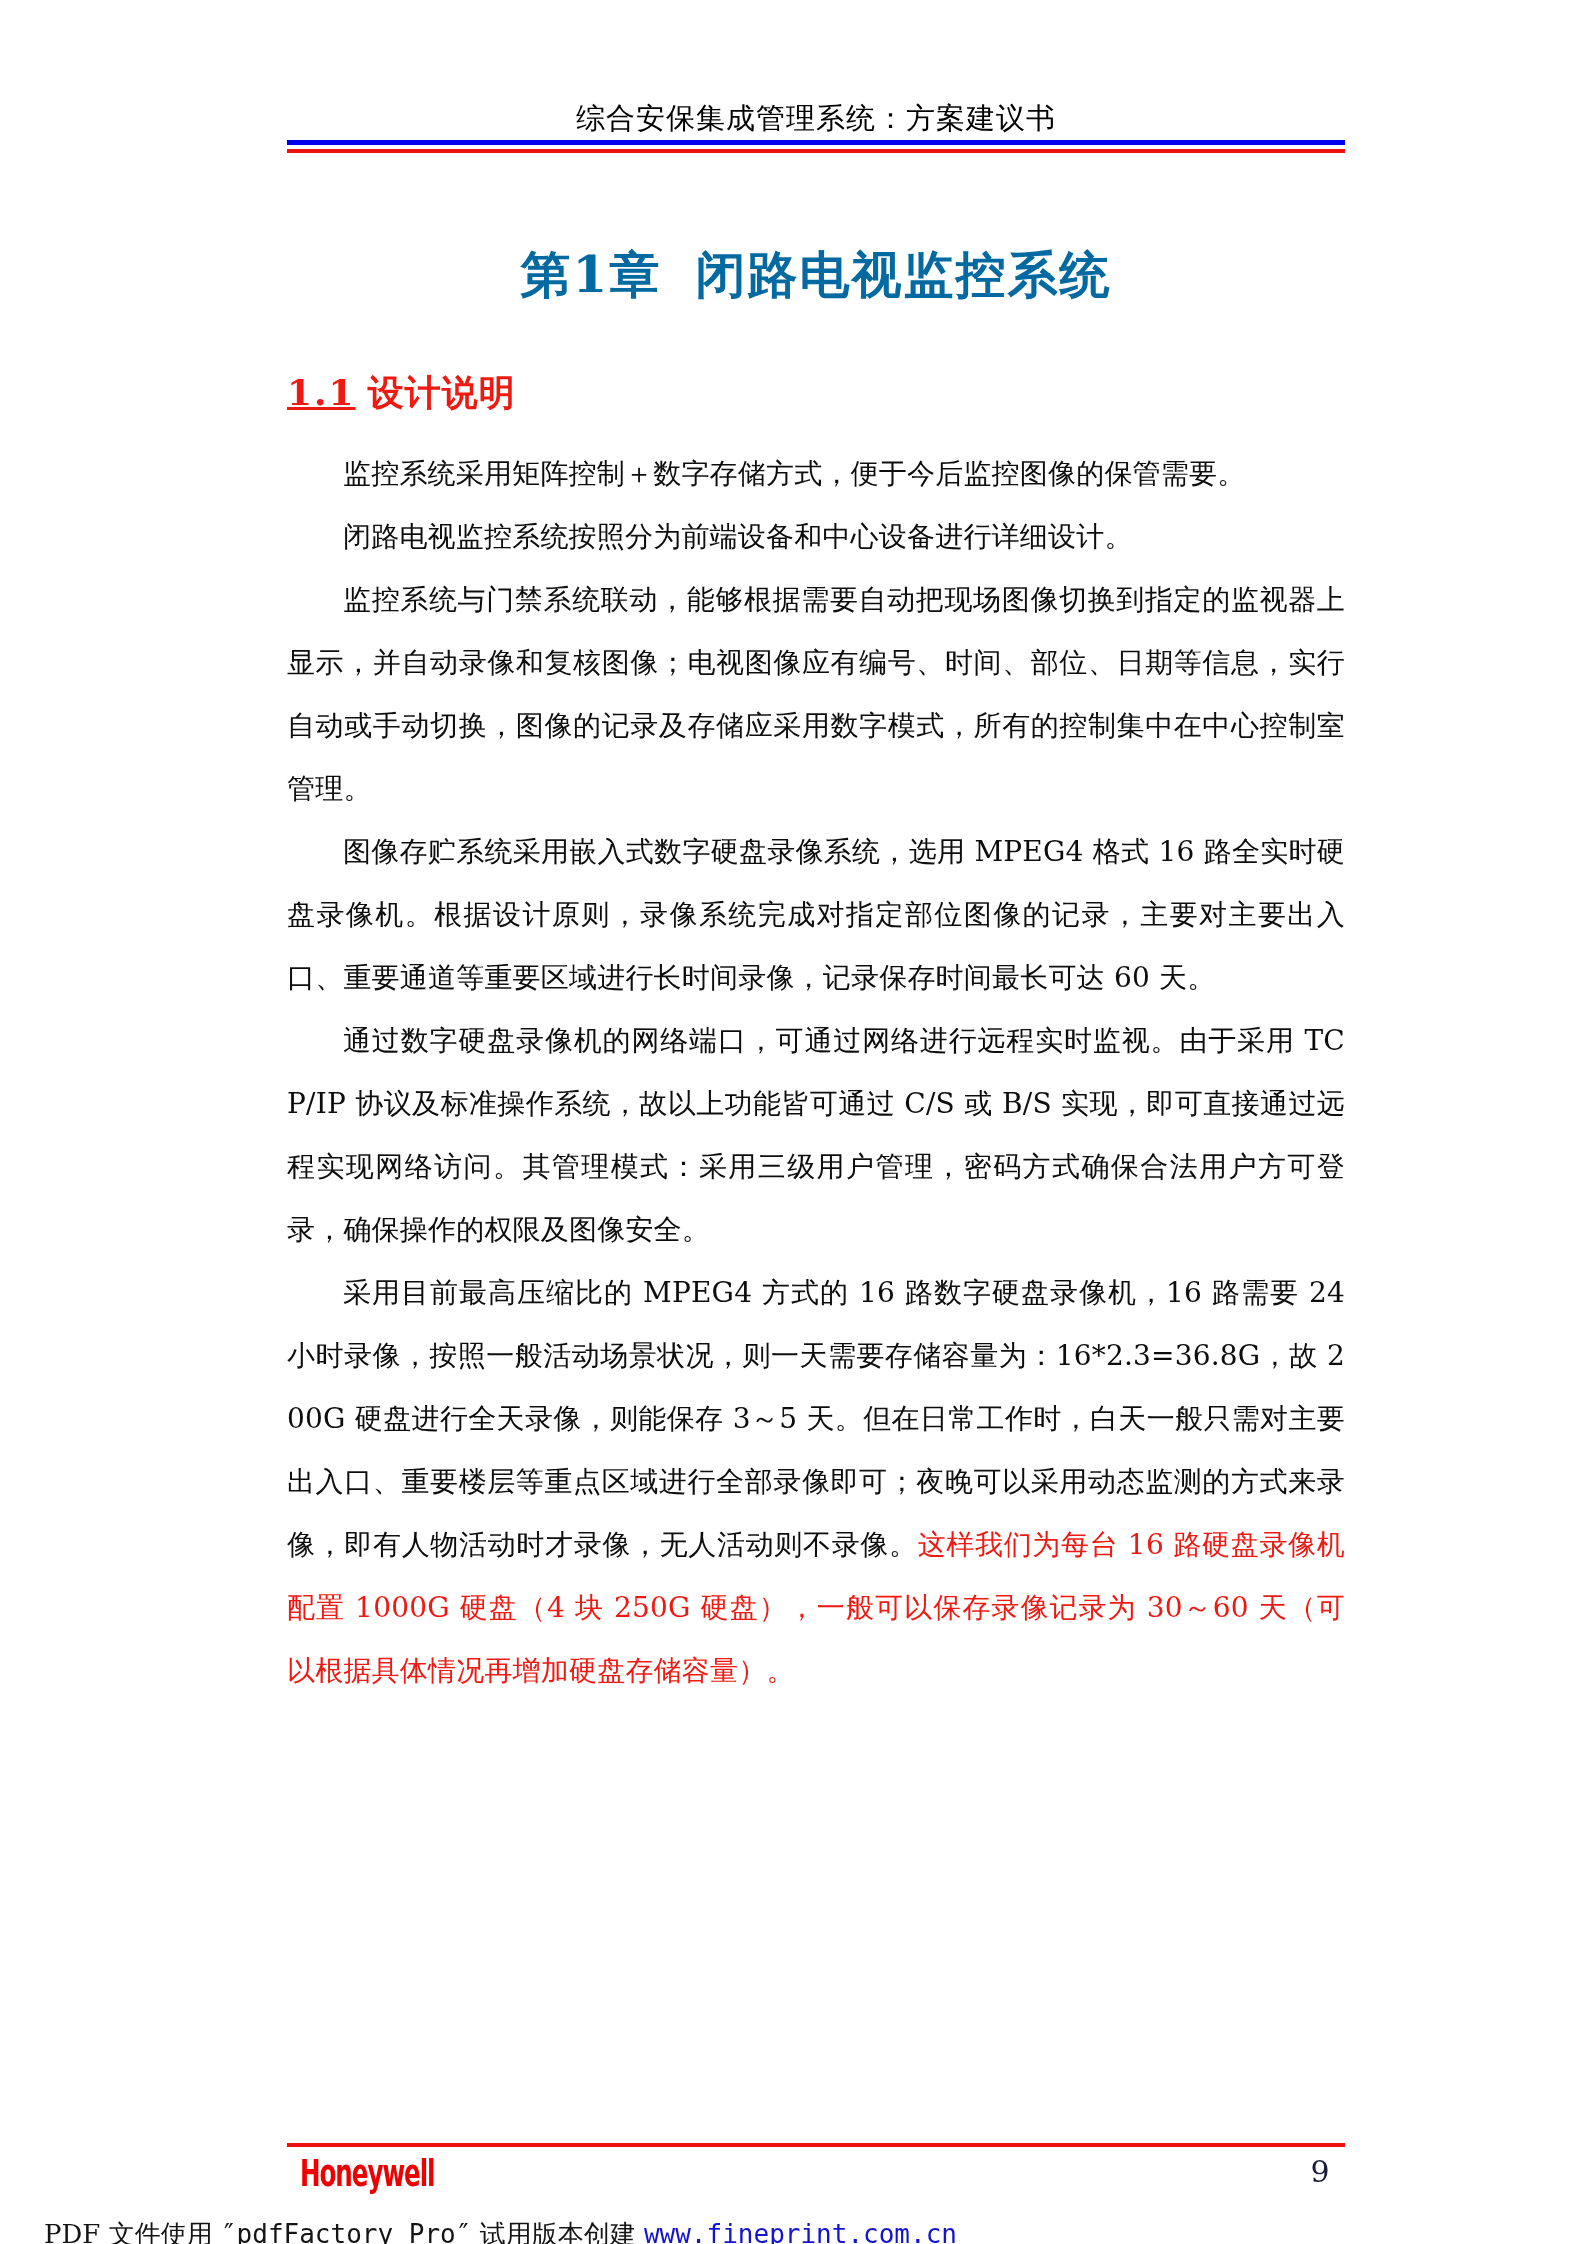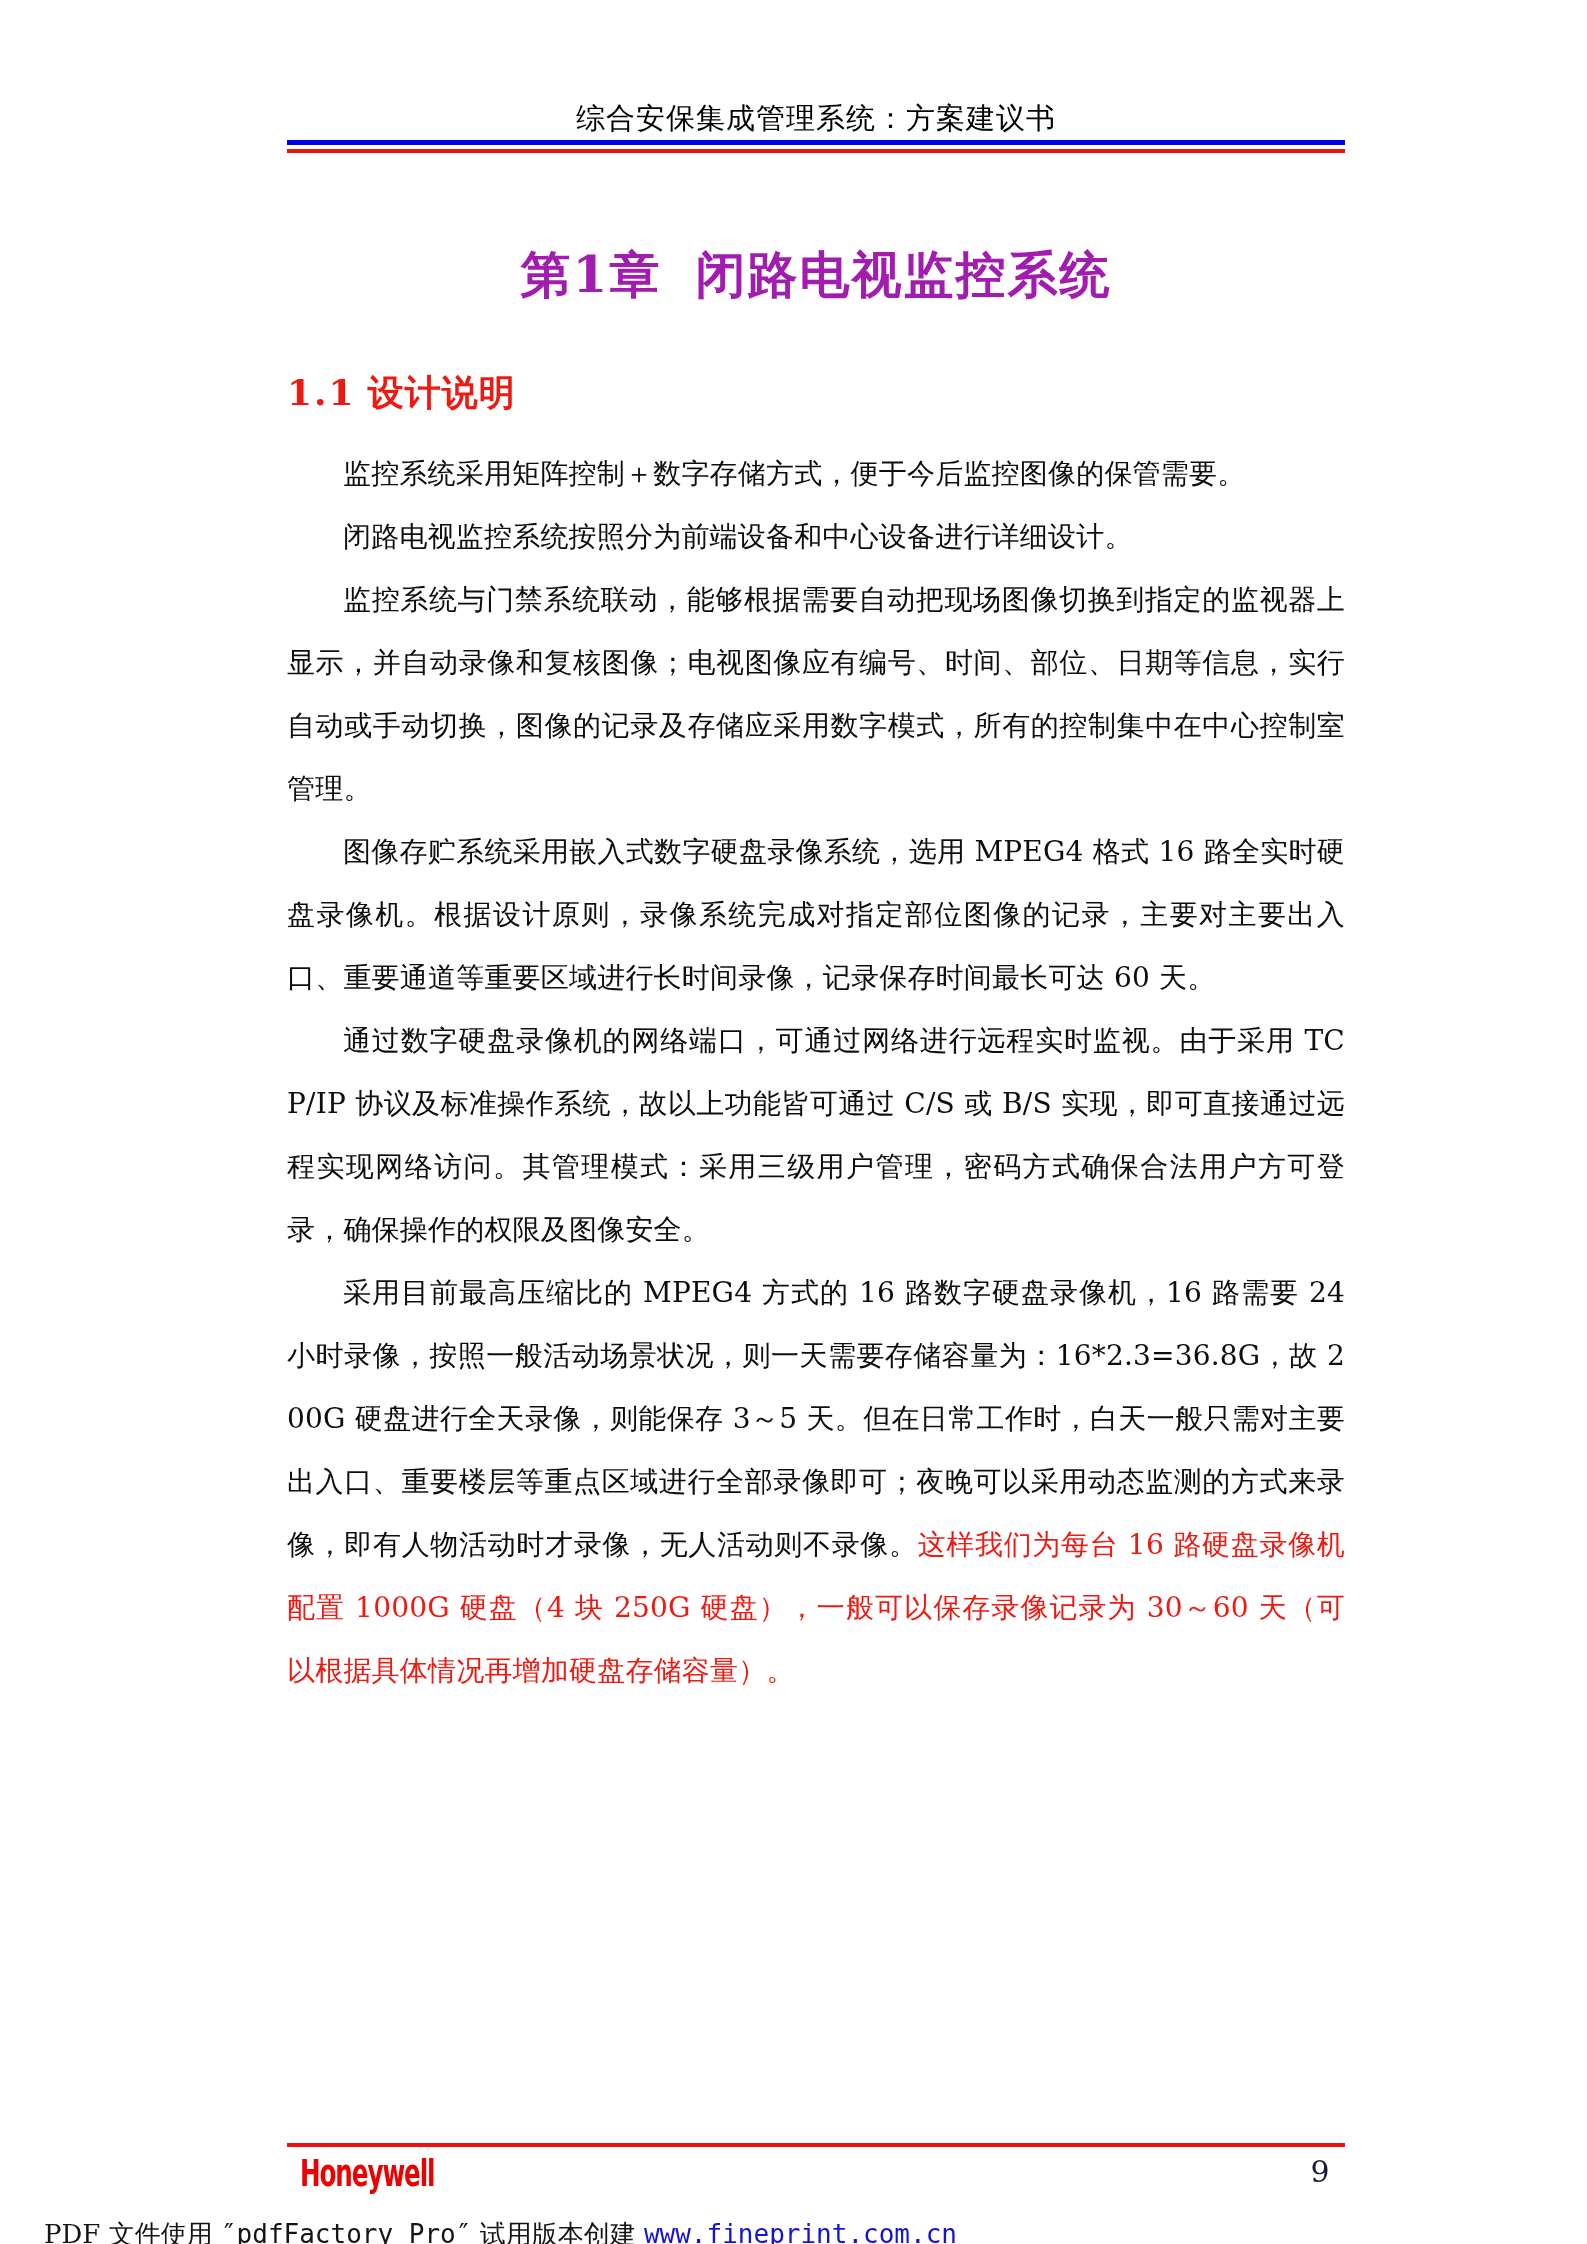--- a/index.html
+++ b/index.html
@@ -66,35 +66,35 @@
     width: 1058px;
   }
   .chapter-title {
     margin: 84px 0 12px 0;
     text-align: center;
     font-family: "DejaVu Serif", "Liberation Serif", serif;
     font-size: 50px;
     font-weight: bold;
     letter-spacing: 2px;
     line-height: 62px;
-    color: #a21caf;
+    color: #0369a1;
     white-space: nowrap;
   }
   .chapter-title .gap { display: inline-block; width: 34px; }
 
   .section-heading {
     margin: 62px 0 0 0;
     font-family: "DejaVu Serif", "Liberation Serif", serif;
     font-size: 36px;
     font-weight: bold;
     line-height: 48px;
     color: #ee1a12;
     letter-spacing: 1px;
   }
-  .section-heading .num { letter-spacing: 2px; padding-right: 12px; }
+  .section-heading .num { letter-spacing: 2px; padding-right: 12px; text-decoration: underline; }
 
   .body-block {
     margin-top: 26px;
   }
   p.para {
     margin: 0;
     font-family: "DejaVu Serif", "Liberation Serif", serif;
     font-size: 28px;
     line-height: 63px;
     color: #0d0d0d;

